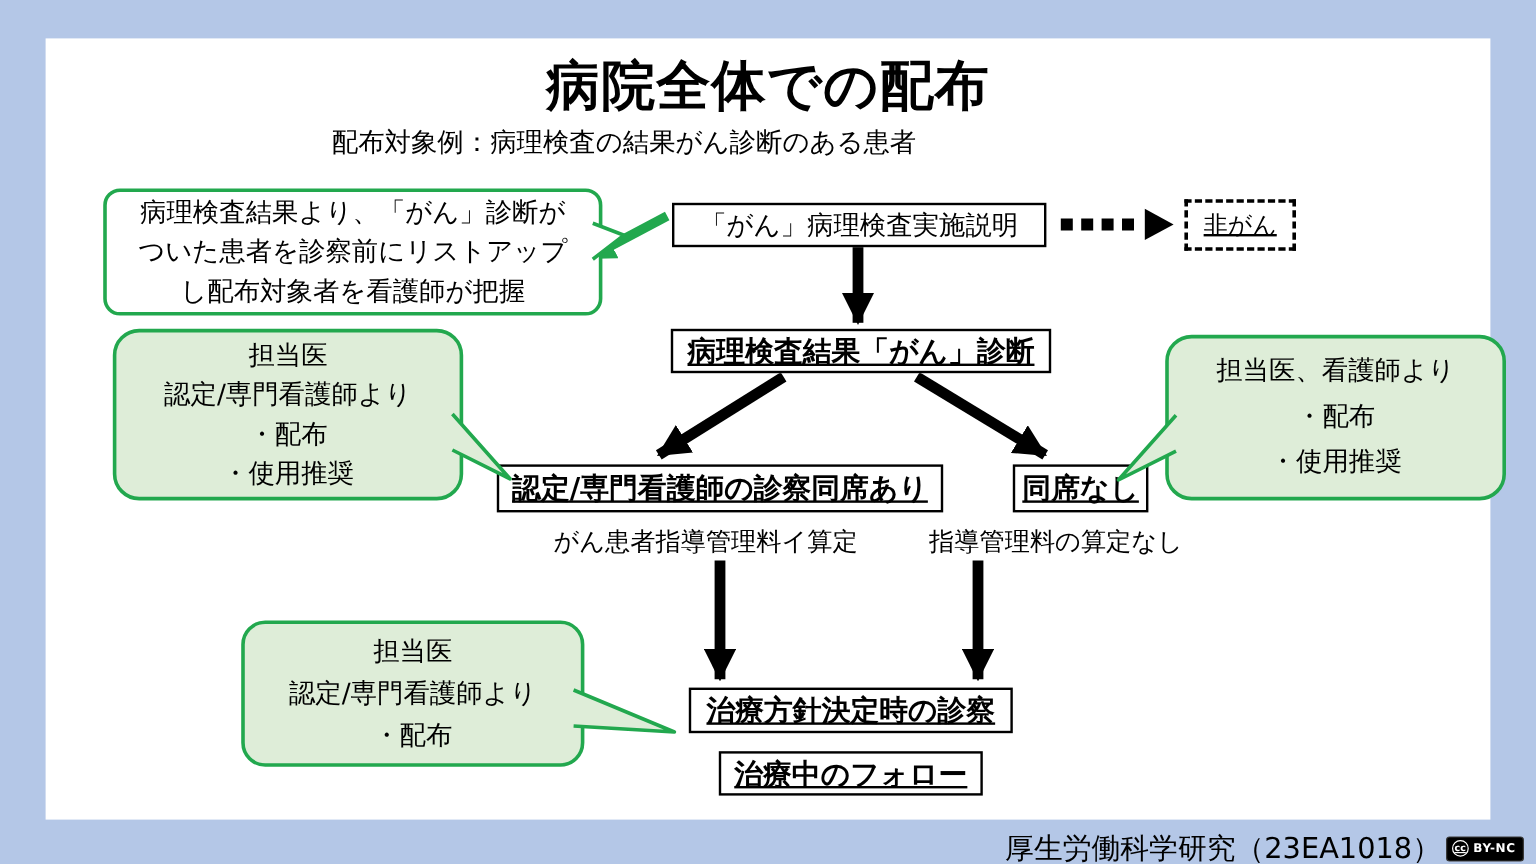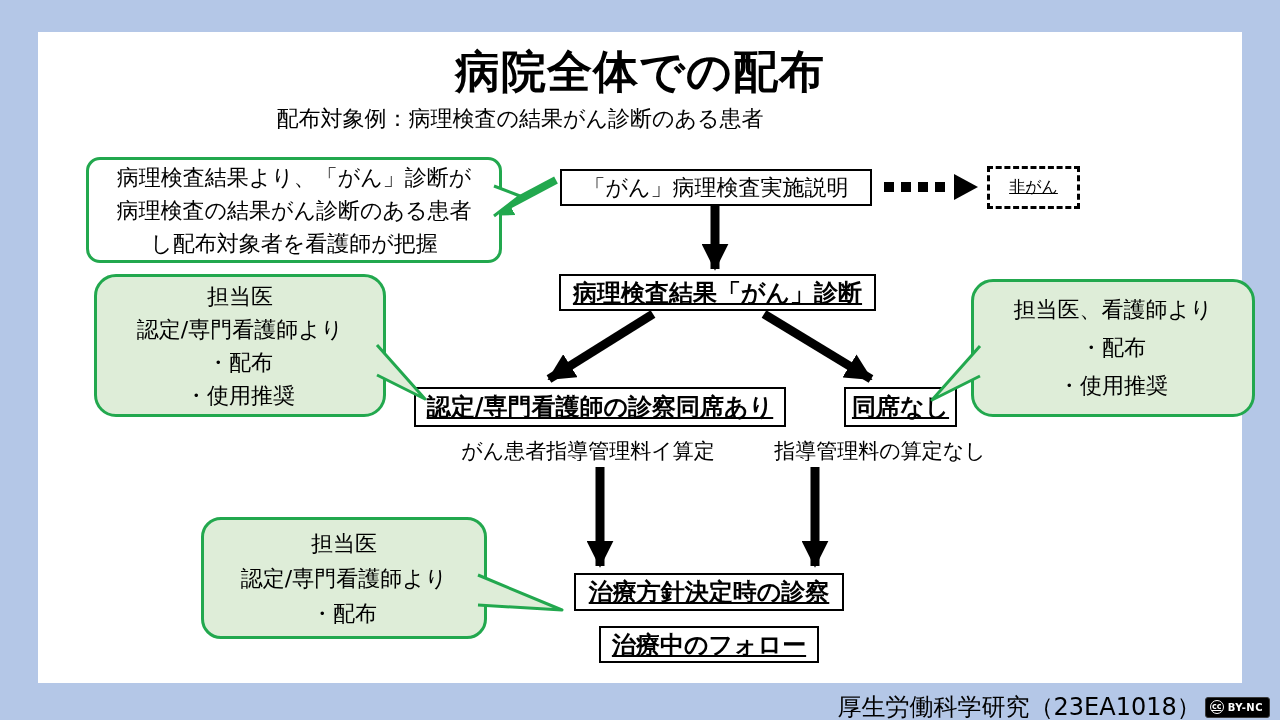--- a/index.html
+++ b/index.html
@@ -6,21 +6,21 @@
   body{font-family:"DejaVu Sans","Liberation Sans",sans-serif;}
   #stage{position:relative;width:1280px;height:720px;background:#b4c7e7;overflow:hidden;}
   #slide{position:absolute;left:38px;top:32px;width:1204px;height:651px;background:#ffffff;}
   .abs{position:absolute;}
   .title{left:0;top:10px;width:1204px;text-align:center;font-size:45px;font-weight:bold;color:#000;letter-spacing:1px;}
   .subtitle{left:102px;top:72px;width:760px;text-align:center;font-size:22px;color:#000;}
   
   .fbox{position:absolute;background:#fff;border:2.5px solid #000;display:flex;align-items:center;justify-content:center;text-align:center;color:#000;box-sizing:border-box;z-index:10;}
   .plain{font-size:22px;}
   .emph{font-size:23px;font-weight:bold;text-decoration:underline;}
-  .dashedbox{border:3px dashed #000;font-size:16px;text-decoration:underline;}
+  .dashedbox{border:3px dashed #000;font-size:20px;text-decoration:underline;}
   .note{position:absolute;font-size:21px;color:#000;text-align:center;z-index:10;}
   
   .callout{position:absolute;border:3px solid #22a84e;border-radius:18px;display:flex;flex-direction:column;align-items:center;justify-content:center;text-align:center;color:#000;box-sizing:border-box;z-index:10;margin-left:24px;}
   .callout .tail{position:absolute;overflow:visible;}
   .c-white{background:#ffffff;}
   .c-green{background:#deedd8;}
   .arrow-layer{position:absolute;left:0;top:0;width:1204px;height:651px;z-index:5;}
   
   .footer{position:absolute;right:10px;top:691px;display:flex;align-items:center;gap:4px;}
   .footer .credit{font-size:24px;color:#000000;}
@@ -56,21 +56,21 @@
 
       <line x1="615" y1="282" x2="511" y2="347" stroke="#000" stroke-width="9" marker-end="url(#mb)"></line>
       <line x1="726" y1="282" x2="833" y2="347" stroke="#000" stroke-width="9" marker-end="url(#mb)"></line>
 
       <line x1="562" y1="435" x2="562" y2="534" stroke="#000" stroke-width="9" marker-end="url(#mb)"></line>
       <line x1="777" y1="435" x2="777" y2="534" stroke="#000" stroke-width="9" marker-end="url(#mb)"></line>
     </svg>
 
     <div class="callout c-white" style="left:24px;top:125px;width:416px;height:106px;font-size:22px;line-height:33px;border-radius:14px;">
       <div>病理検査結果より、「がん」診断が</div>
-      <div>病理検査の結果がん診断のある患者</div>
+      <div>ついた患者を診察前にリストアップ</div>
       <div>し配布対象者を看護師が把握</div>
       <svg class="tail" style="right:-25px;top:22px;" width="30" height="40">
         <path d="M0,4 L26,14 L0,34" fill="#ffffff" stroke="#22a84e" stroke-width="3" stroke-linejoin="round"></path>
       </svg>
     </div>
 
     <div class="fbox plain" style="left:522px;top:137px;width:312px;height:37px;">
       <span>「がん」病理検査実施説明</span>
     </div>
 

